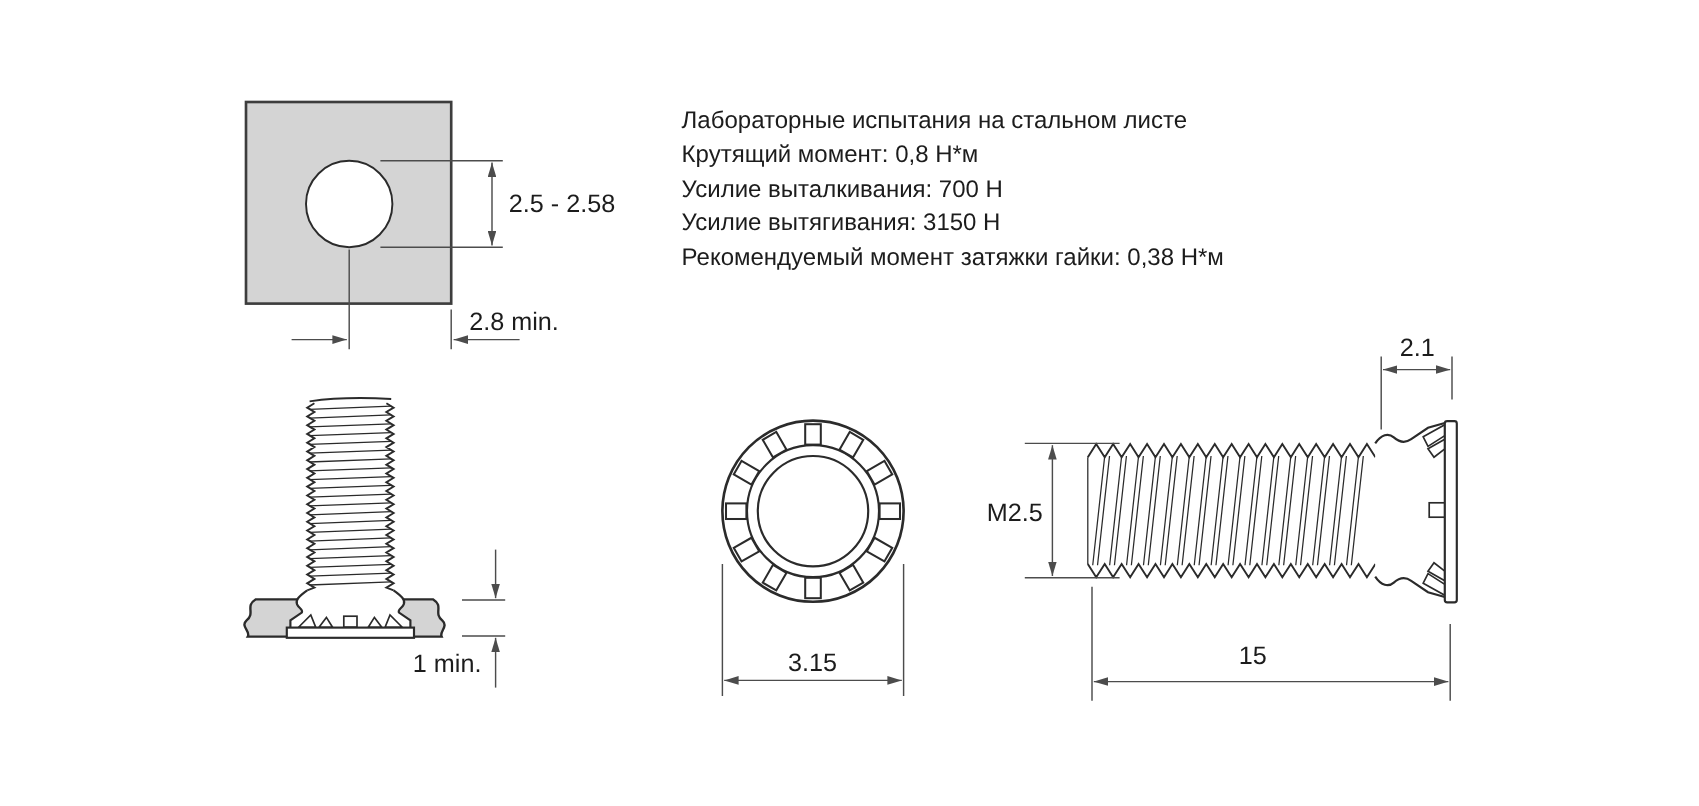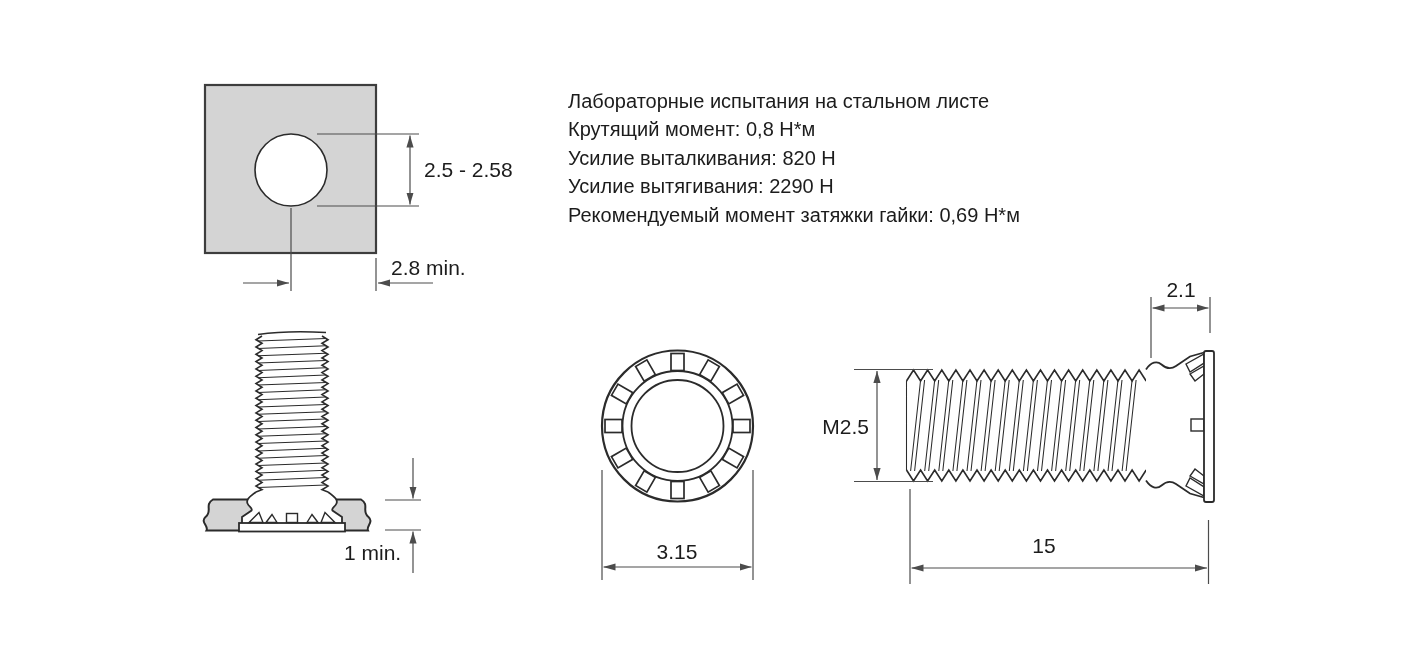--- a/index.html
+++ b/index.html
@@ -26,23 +26,23 @@
   #teeth rect{fill:#fff;stroke:var(--outline,#2b2b2b);stroke-width:1.7;}
 </style>
 </head>
 <body>
 
 <div class="canvas">
 
   <div class="specs">
     <div>Лабораторные испытания на стальном листе</div>
     <div>Крутящий момент: 0,8 Н*м</div>
-    <div>Усилие выталкивания: 820 Н</div>
-    <div>Усилие вытягивания: 2290 Н</div>
-    <div>Рекомендуемый момент затяжки гайки: 0,69 Н*м</div>
+    <div>Усилие выталкивания: 700 Н</div>
+    <div>Усилие вытягивания: 3150 Н</div>
+    <div>Рекомендуемый момент затяжки гайки: 0,38 Н*м</div>
   </div>
 
   <svg width="1416" height="672" viewBox="0 0 1416 672">
     <defs>
       <marker id="arr" viewBox="0 0 10 6" markerWidth="10" markerHeight="6" refX="10" refY="3" orient="auto-start-reverse">
         <path d="M0 0 L10 3 L0 6 Z" style="fill:var(--dim,#4c4c4c)"></path>
       </marker>
     </defs>
 
     <g>

